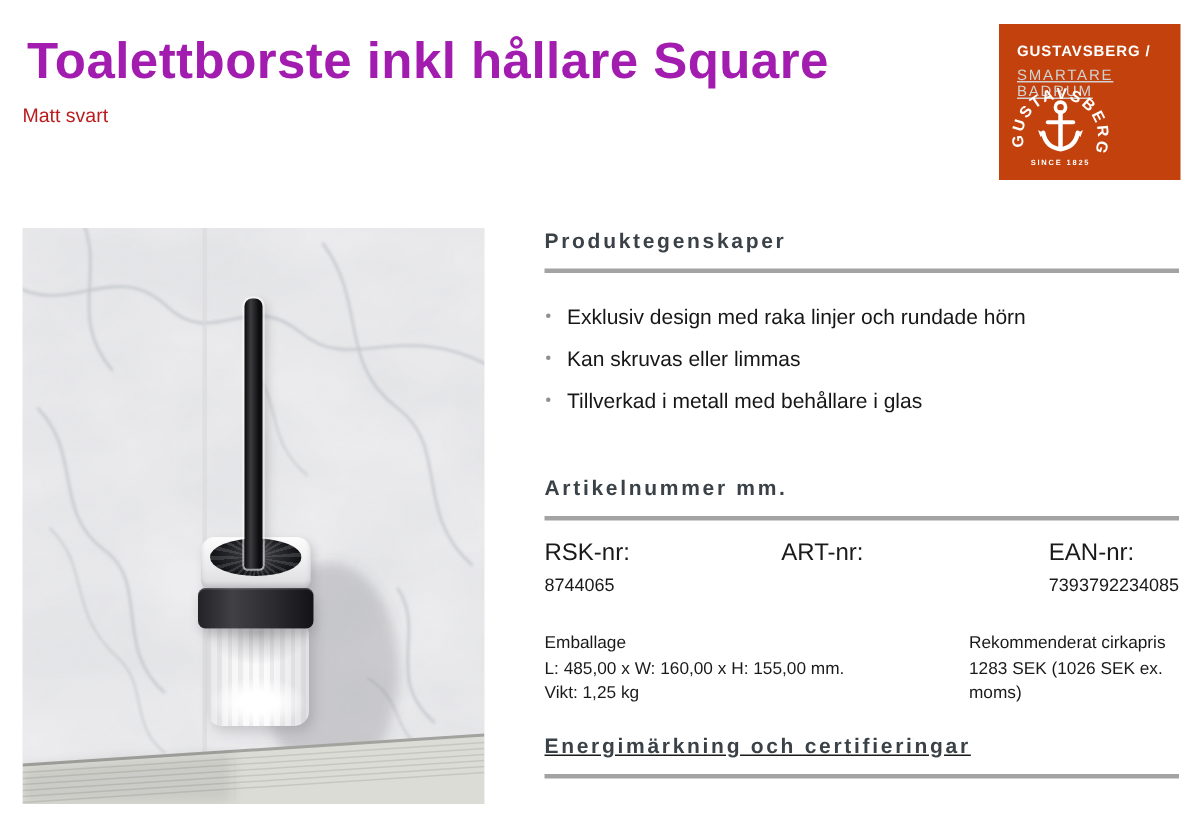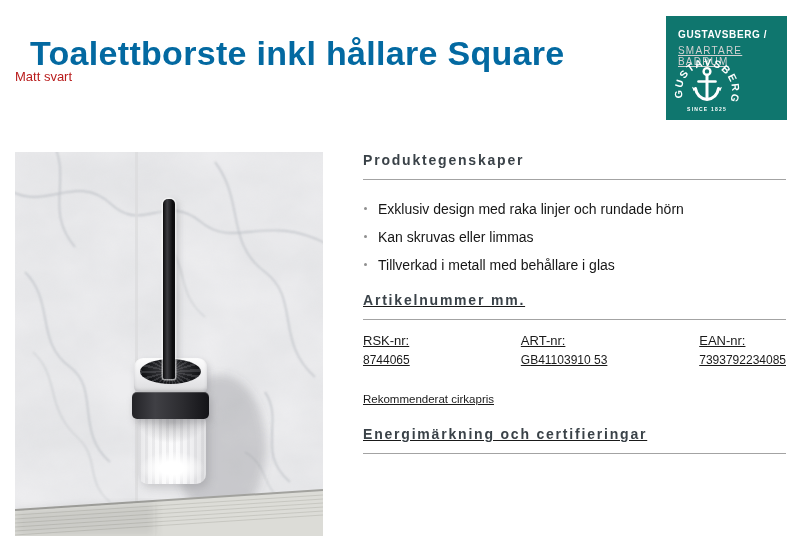--- a/index.html
+++ b/index.html
@@ -1,25 +1,25 @@
 <!DOCTYPE html>
 <html><head>
 <meta charset="utf-8">
 <style>
   html,body{margin:0;padding:0;background:#ffffff;}
   .page{position:relative;width:800px;height:553px;background:#ffffff;overflow:hidden;
         font-family:"Liberation Sans",sans-serif;color:#1a1a1a;}
 
   
-  .title{position:absolute;left:14px;top:18px;margin:16px;font-size:34px;font-weight:600;
-         letter-spacing:.3px;color:#0369a1;}
+  .title{position:absolute;left:14px;top:18px;margin:4px;font-size:34px;font-weight:600;
+         letter-spacing:.3px;color:#a21caf;}
   .subtitle{position:absolute;left:15px;top:69px;font-size:13px;color:#b91c1c;}
 
   
-  .logo{position:absolute;left:666px;top:16px;width:121px;height:104px;background:#0f766e;}
+  .logo{position:absolute;left:666px;top:16px;width:121px;height:104px;background:#c2410c;}
   .logo-line1{position:absolute;left:12px;top:13px;font-size:10px;font-weight:700;color:#ffffff;letter-spacing:.6px;}
   .logo-line2{position:absolute;left:12px;top:29px;font-size:10px;color:#d2d2d2;letter-spacing:1.2px;text-decoration:underline;}
   .emblem{position:absolute;left:3px;top:40px;width:76px;height:50px;}
   .since{position:absolute;left:3px;top:90px;width:76px;text-align:center;font-size:5px;
          font-weight:700;color:#ffffff;letter-spacing:1.2px;}
 
   
   .photo{position:absolute;left:15px;top:152px;width:308px;height:384px;overflow:hidden;background:#ededee;}
   .wall{position:absolute;left:0;top:0;}
   .rod{position:absolute;left:148px;top:47px;width:12px;height:180px;border-radius:5px 5px 2px 2px;
@@ -37,29 +37,29 @@
   .glass{position:absolute;left:123px;top:266px;width:68px;height:66px;border-radius:4px 4px 10px 10px;z-index:2;
        background:radial-gradient(ellipse 60% 32% at 50% 76%,#ffffff 30%,rgba(255,255,255,0) 80%),
                   radial-gradient(ellipse 72% 46% at 50% 6%,rgba(70,70,75,.30),rgba(70,70,75,0) 70%),
                   repeating-linear-gradient(90deg,rgba(140,140,146,.12) 0 3px,rgba(255,255,255,0) 3px 7px),
                   linear-gradient(90deg,#e6e6e8,#f6f6f7 22%,#fcfcfd 55%,#eeeef0 80%,#e1e1e3);
        box-shadow:3px 4px 8px rgba(110,110,115,.28);}
 
   
   .info{position:absolute;left:363px;top:152px;width:423px;}
   .sec-heading{margin:0;font-size:14px;font-weight:700;letter-spacing:1.8px;color:#3a4248;
-               border-bottom:1px solid #a3a3a3;padding-bottom:11px;}
+               border-bottom:3px solid #a3a3a3;padding-bottom:11px;}
   .features-list{list-style:none;margin:22px 0 0 1px;padding:0;}
   .features-list li{position:relative;font-size:14px;line-height:14px;color:#161616;
                     margin:0 0 14px 0;padding-left:14px;}
   .bullet{position:absolute;left:0;top:5px;width:3px;height:3px;background:#8f8f8f;border-radius:50%;}
-  .articles{margin-top:20px;text-decoration:underline;}
+  .articles{margin-top:43px;}
   .fields{display:flex;margin-top:13px;}
   .field-1{width:161px;} .field-2{width:182px;} .field-3{flex:1;}
-  .field-label{font-size:13px;color:#1a1a1a;}
+  .field-label{font-size:16px;color:#1a1a1a;}
   .field-value{font-size:12px;color:#1a1a1a;margin-top:5px;}
   .pack-row{display:flex;justify-content:space-between;margin-top:24px;}
   .pack-left div,.pack-right div{font-size:11.5px;line-height:16.5px;color:#1a1a1a;}
   .pack-right{width:140px;}
   .energy{margin-top:18px;text-decoration:underline;}
 </style>
 </head>
 <body>
 
 <div class="page">
@@ -160,30 +160,35 @@
 
     <section class="articles">
       <h2 class="sec-heading">Artikelnummer mm.</h2>
       <div class="fields">
         <div class="field-1">
           <div class="field-label">RSK-nr:</div>
           <div class="field-value">8744065</div>
         </div>
         <div class="field-2">
           <div class="field-label">ART-nr:</div>
-          <div class="field-value">GB41103910 53</div>
         </div>
         <div class="field-3">
           <div class="field-label">EAN-nr:</div>
           <div class="field-value">7393792234085</div>
         </div>
       </div>
       <div class="pack-row">
+        <div class="pack-left">
+          <div>Emballage</div>
+          <div>L: 485,00 x W: 160,00 x H: 155,00 mm.</div>
+          <div>Vikt: 1,25 kg</div>
+        </div>
         <div class="pack-right">
           <div>Rekommenderat cirkapris</div>
+          <div>1283 SEK (1026 SEK ex. moms)</div>
         </div>
       </div>
     </section>
 
     <section class="energy">
       <h2 class="sec-heading">Energimärkning och certifieringar</h2>
     </section>
 
   </main>
 </div>

